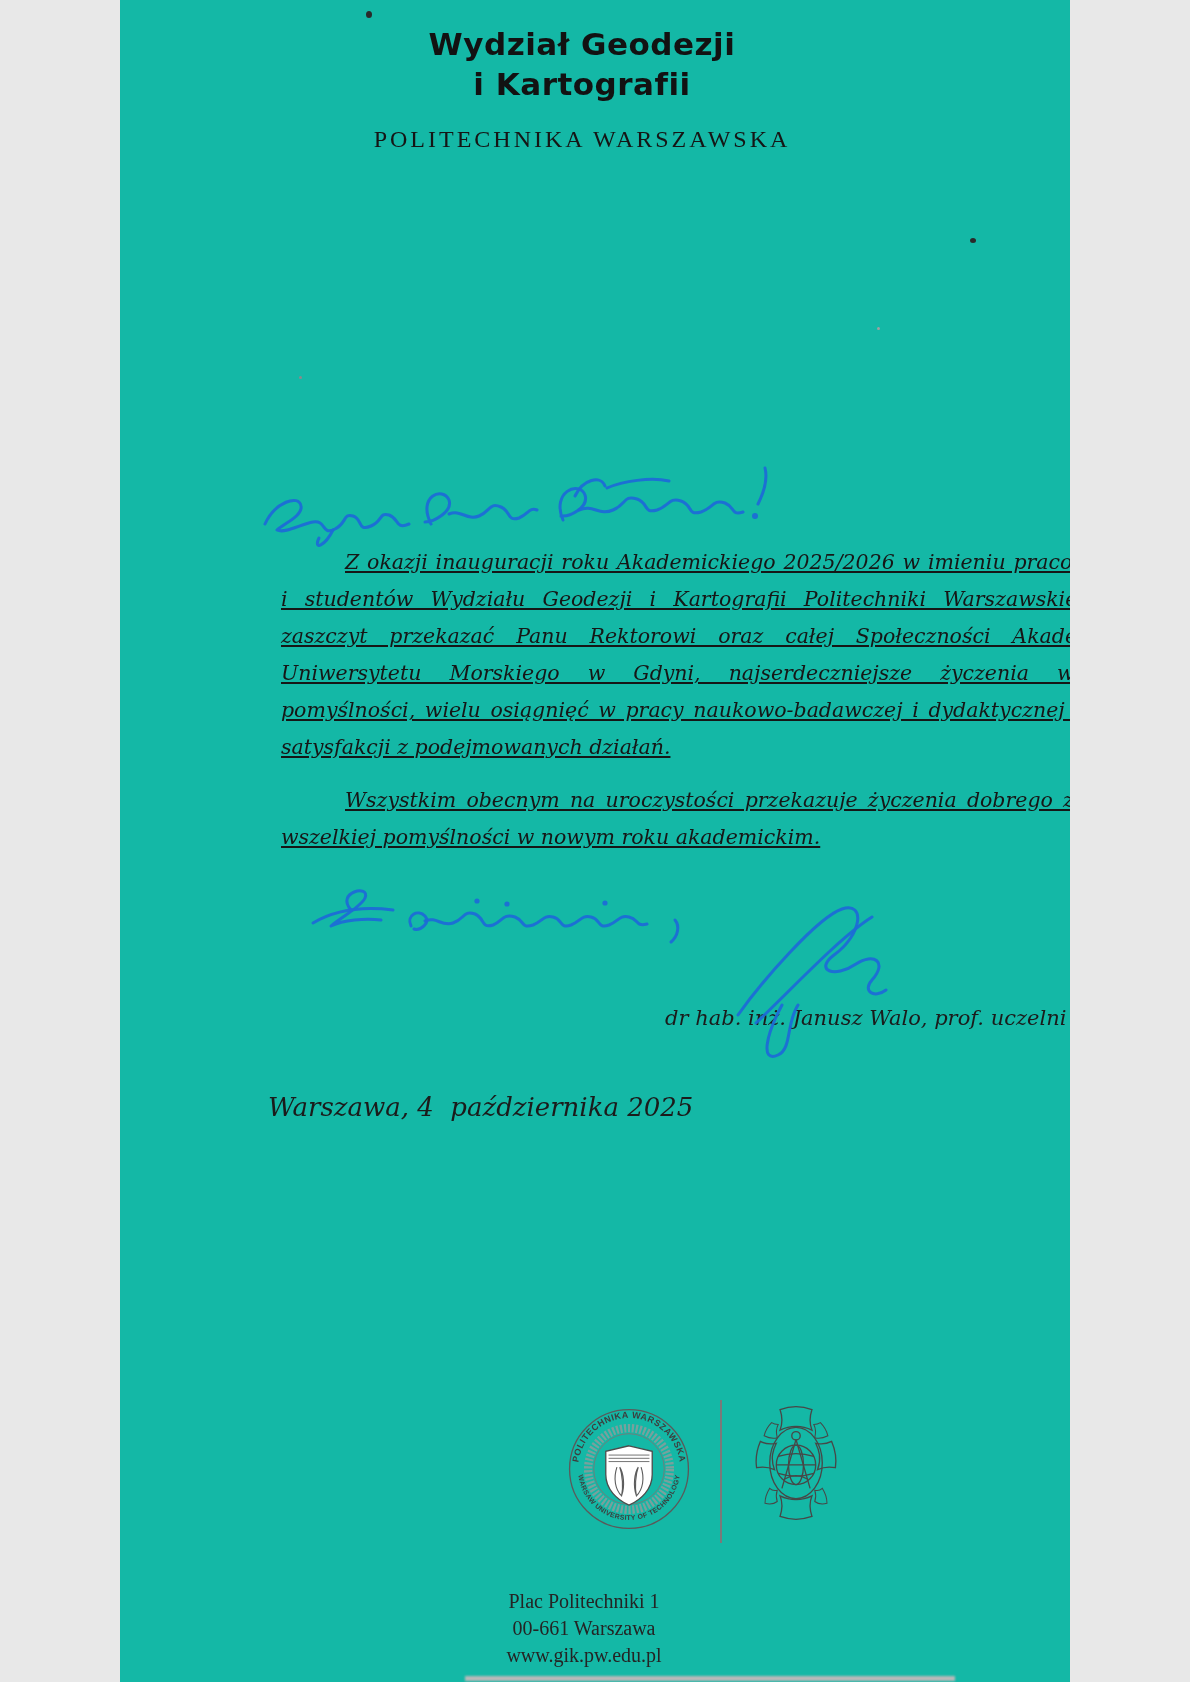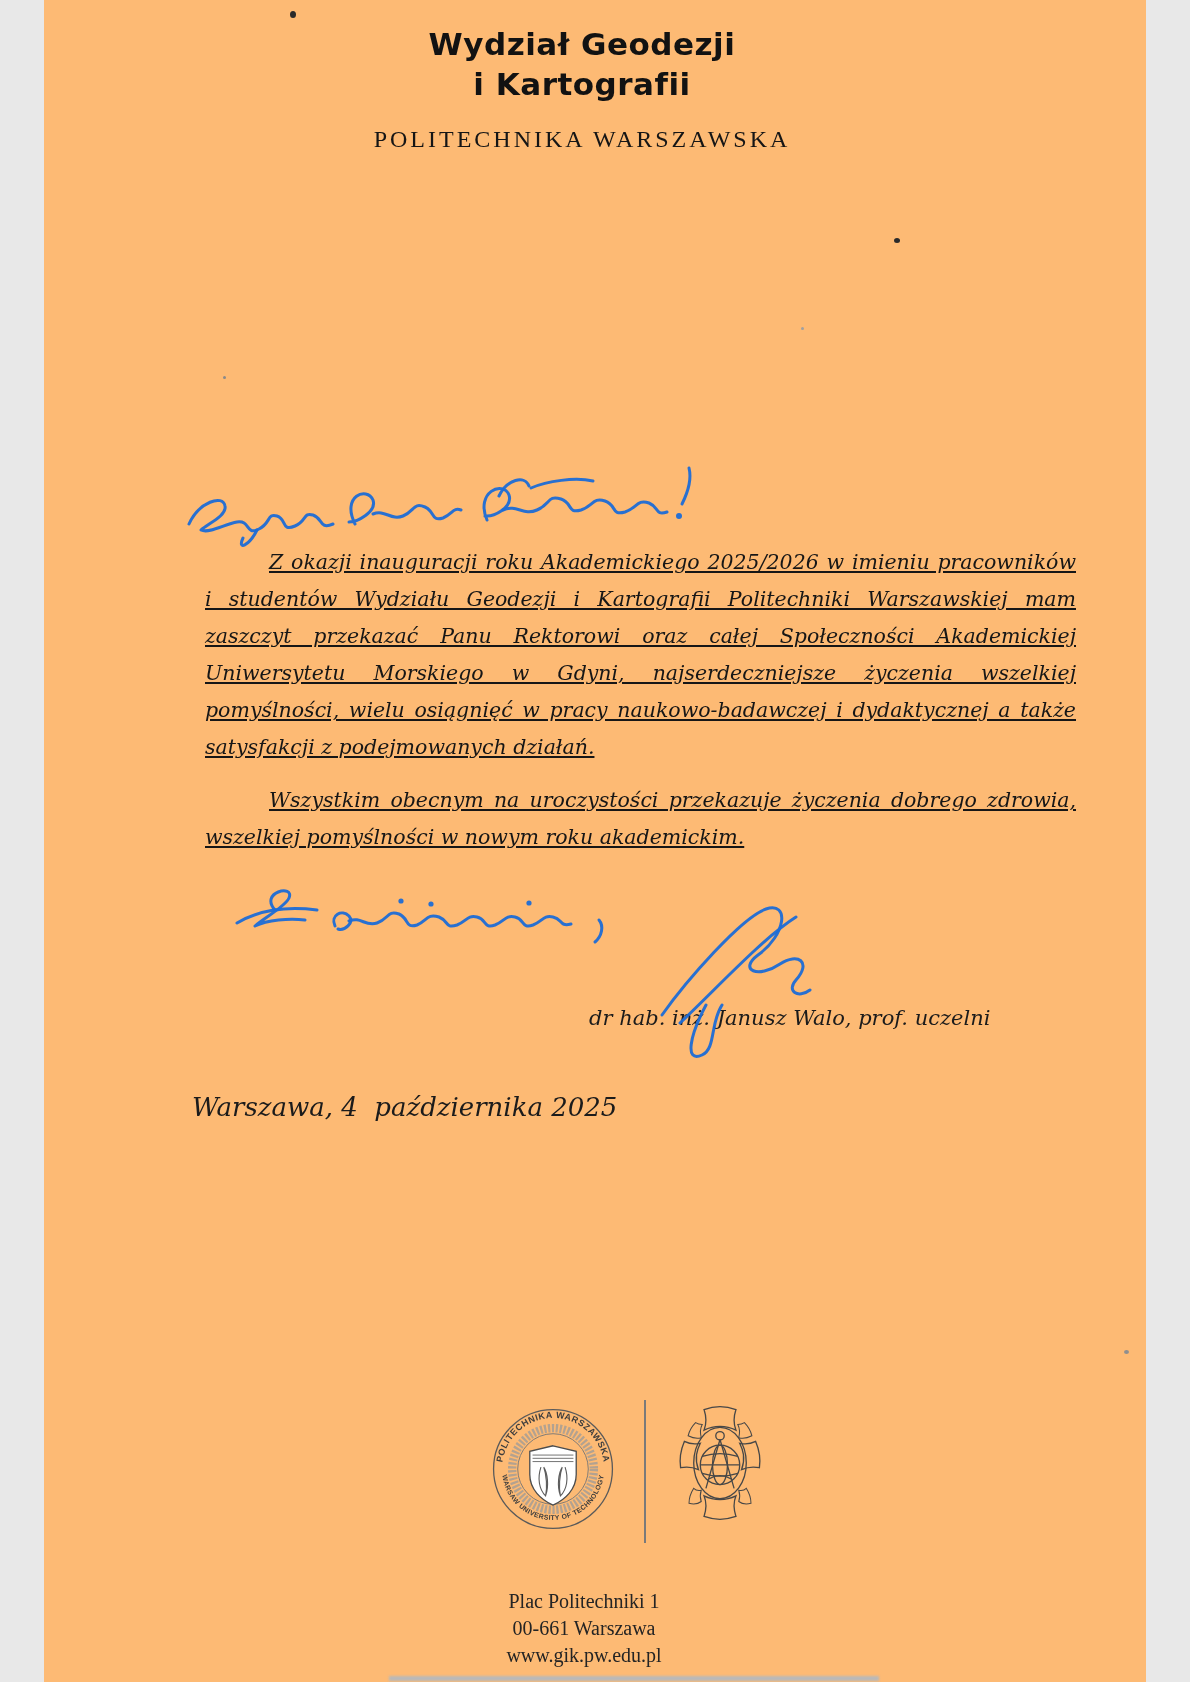--- a/index.html
+++ b/index.html
@@ -1,17 +1,17 @@
 <!DOCTYPE html>
 <html style="--ink: #1c6bd6;"><head>
 <meta charset="utf-8">
 <style>
   html,body { margin:0; padding:0; background:#e8e8e8; }
   .page {
-    position:relative; width:1102px; height:1682px; background:#fdba74;
+    position:relative; width:950px; height:1682px; background:#14b8a6;
     margin:0 auto; overflow:hidden;
     font-family:"DejaVu Serif","Liberation Serif",serif;
     color:#1b1b1b;
   }
   
   .letterhead { position:absolute; top:24px; left:0; width:100%; text-align:center; transform:translateX(-13px); }
   .logo-line {
     font-family:"DejaVu Sans","Liberation Sans",sans-serif;
     font-weight:bold; font-size:31px; line-height:40px; color:#121212; letter-spacing:0.5px;
   }

